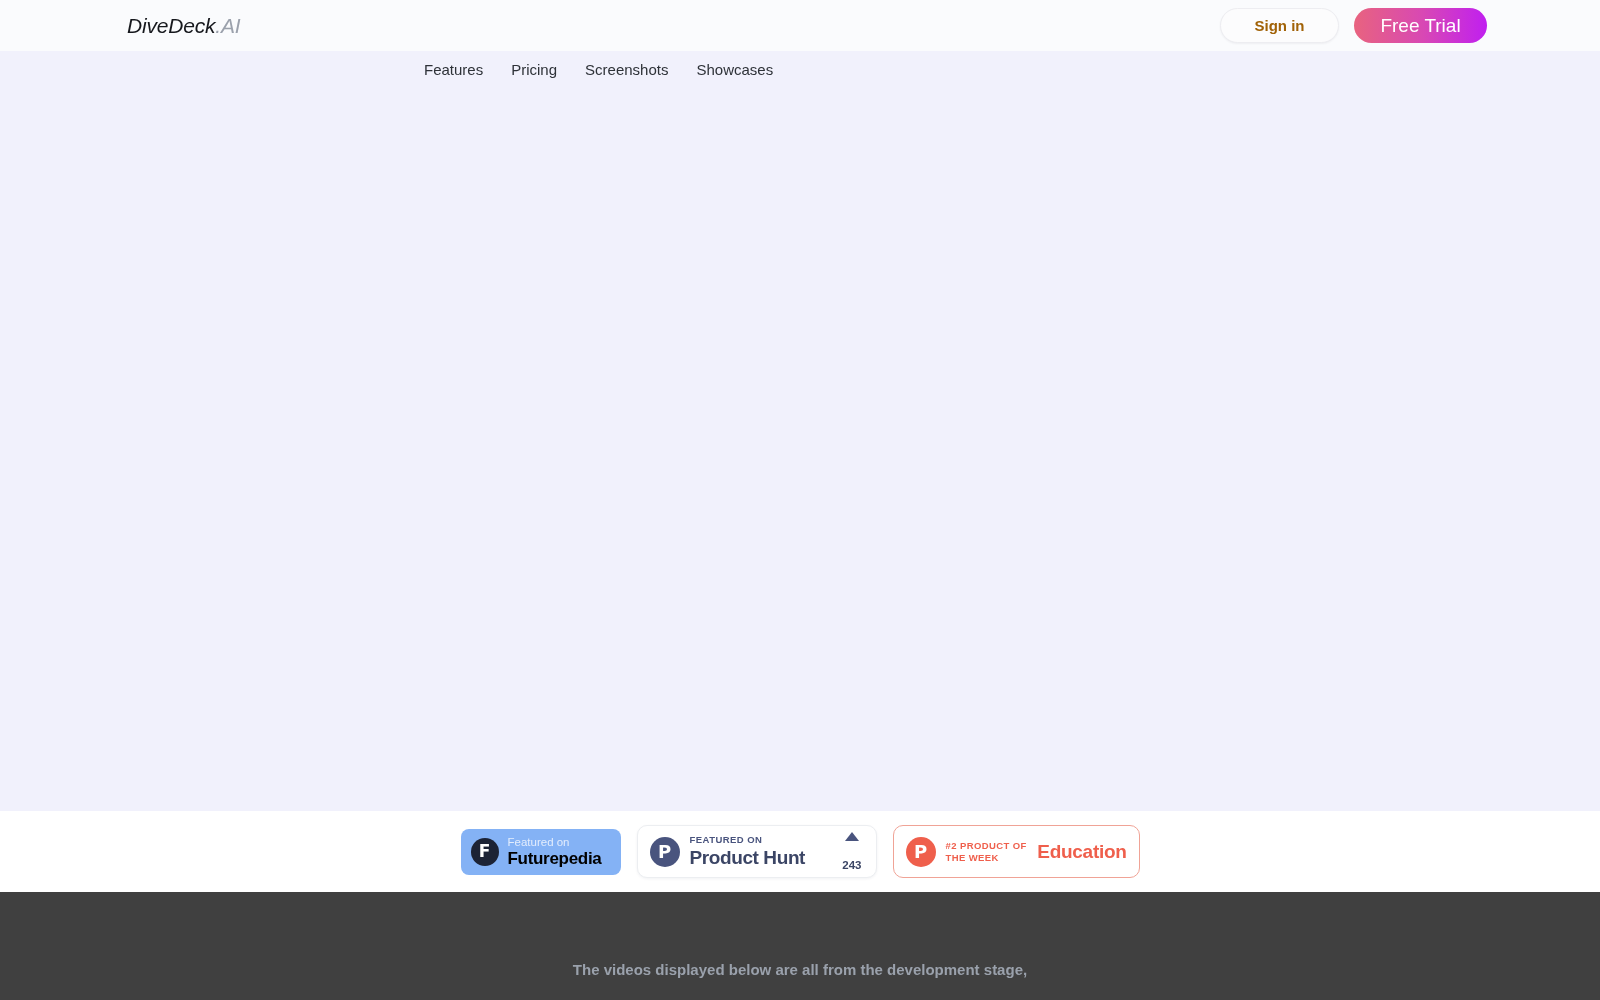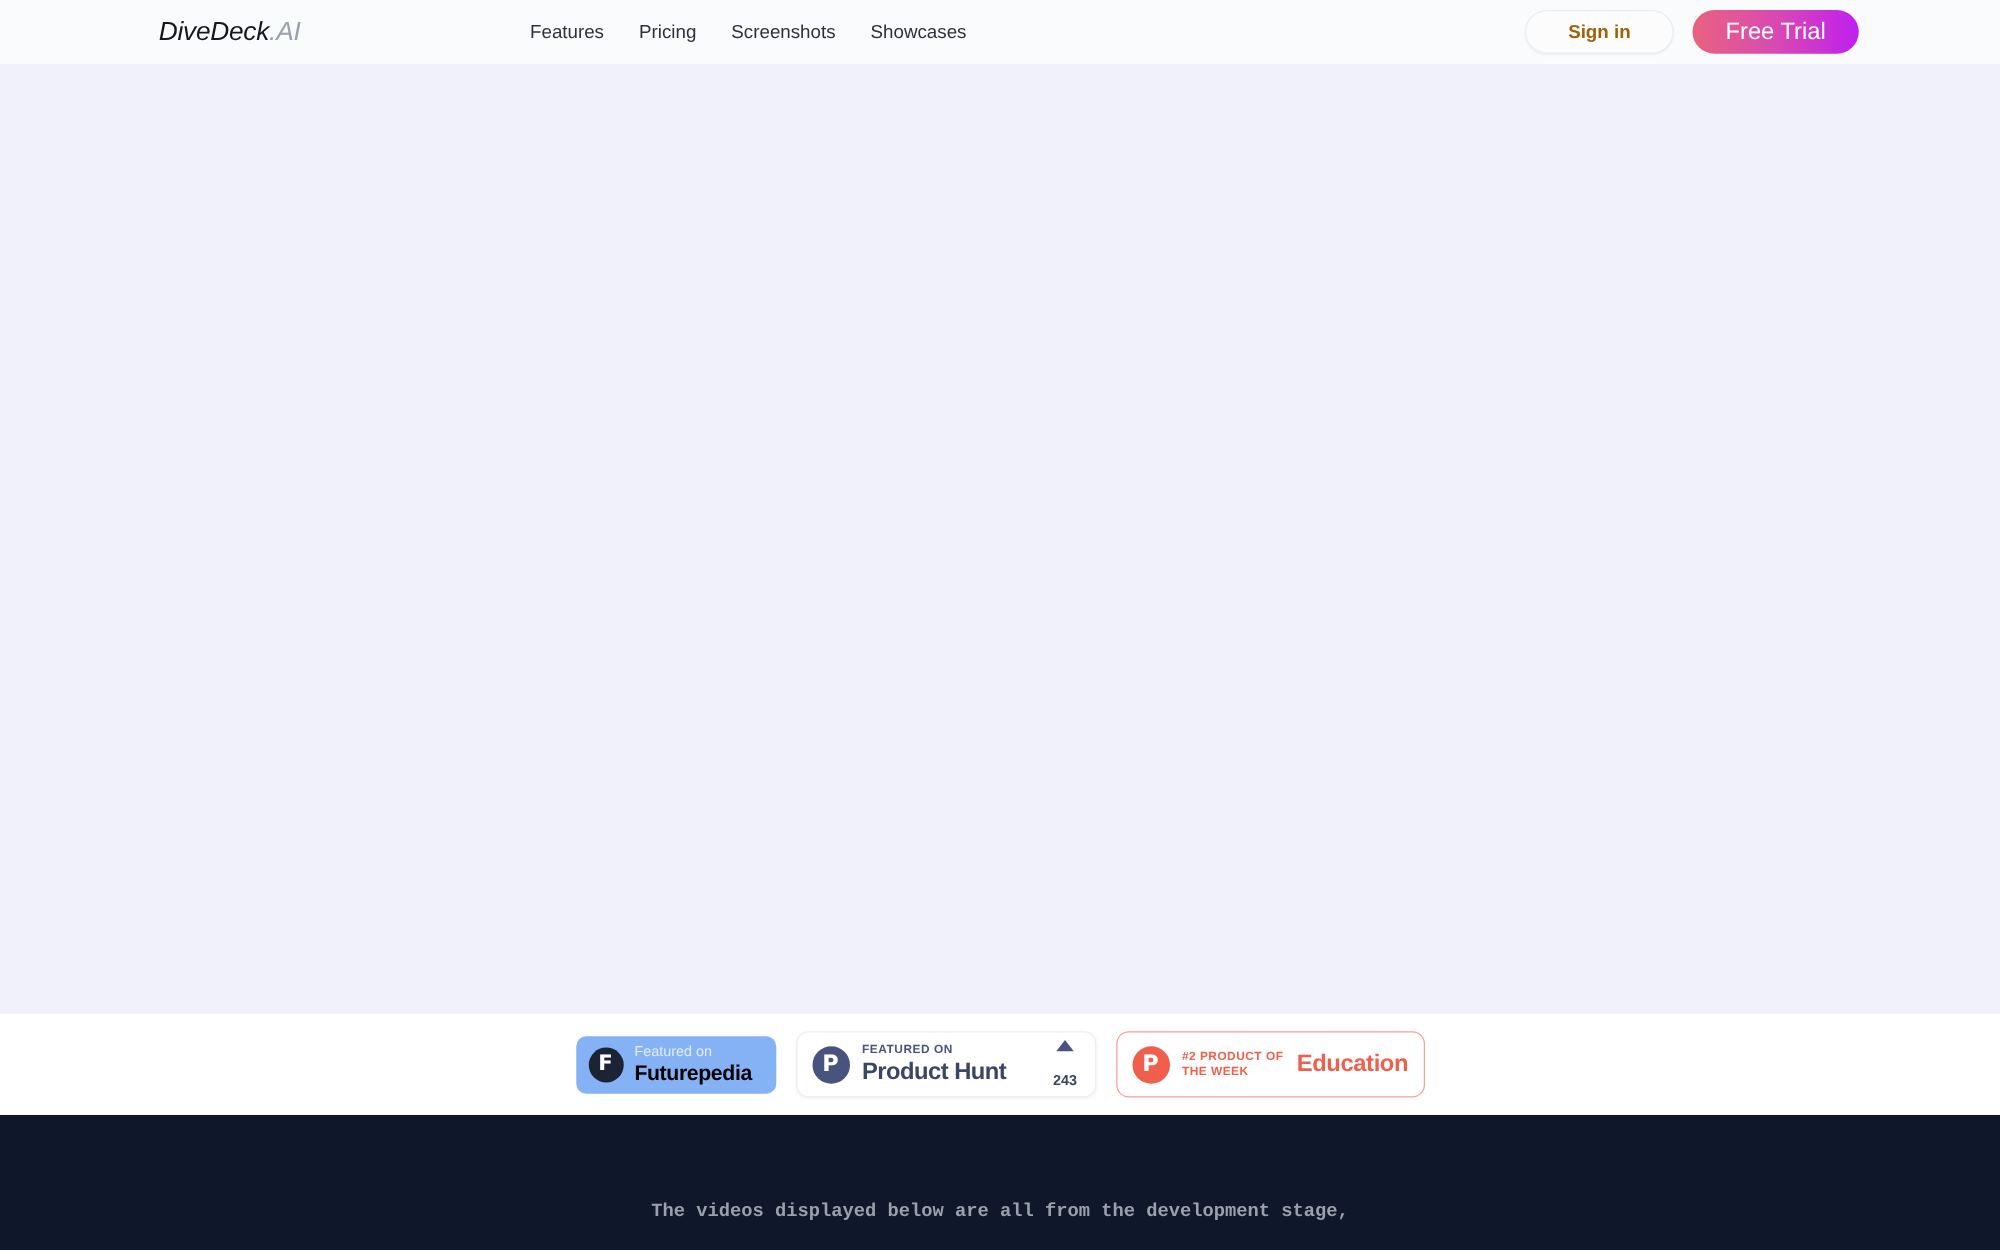--- a/index.html
+++ b/index.html
@@ -57,20 +57,21 @@
     align-items: center;
     gap: 28px;
   }
   .nav-link {
     font-size: 15px;
     line-height: 20px;
     color: #2e3238;
     text-decoration: none;
     white-space: nowrap;
     cursor: pointer;
+    margin-top: 44px;
   }
 
   .header-actions {
     position: absolute;
     right: 113px;
     top: 8px;
     display: flex;
     align-items: center;
     gap: 15px;
   }
@@ -280,23 +281,22 @@
     color: #ef5f4c;
     font-size: 19px;
     line-height: 23px;
     font-weight: 700;
     letter-spacing: -0.3px;
   }
 
   
   .lower-section {
     flex: 1 1 auto;
-    background: #0f172a;
+    background: #404040;
     position: relative;
-    font-family: Liberation Mono, monospace;
   }
   .dev-notice {
     position: absolute;
     top: 68px;
     left: 0;
     right: 0;
     text-align: center;
     color: #9aa1ac;
     font-size: 15px;
     font-weight: 700;

